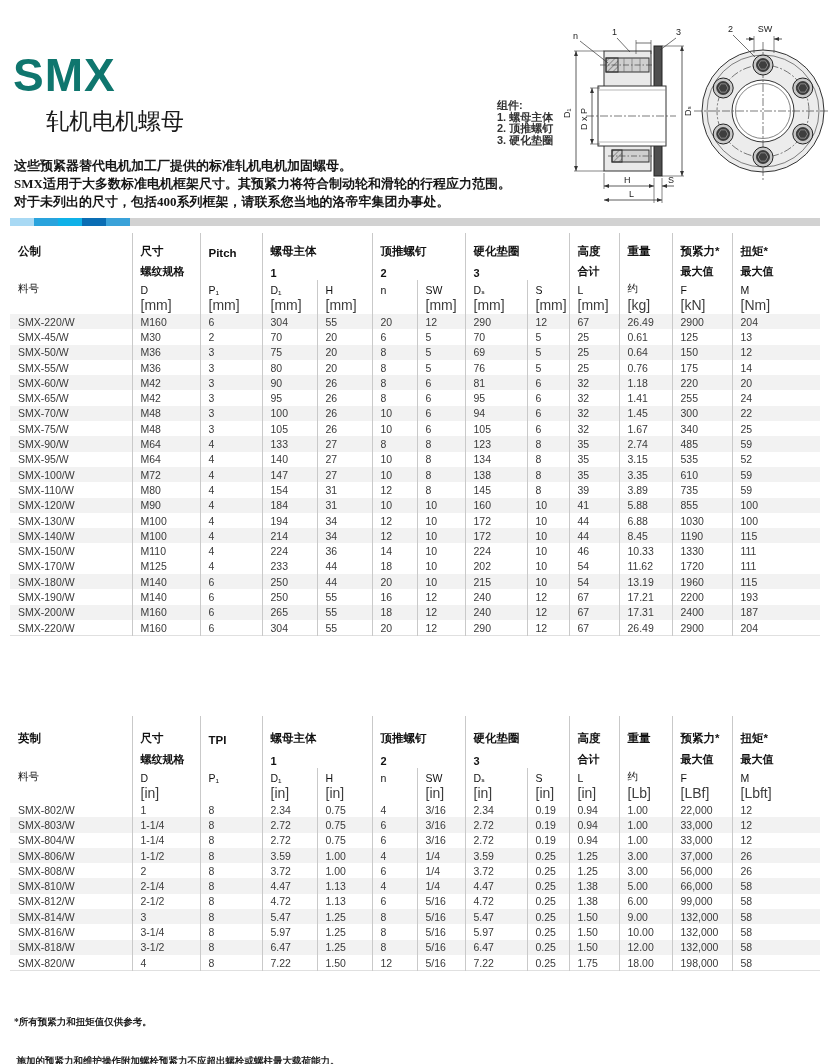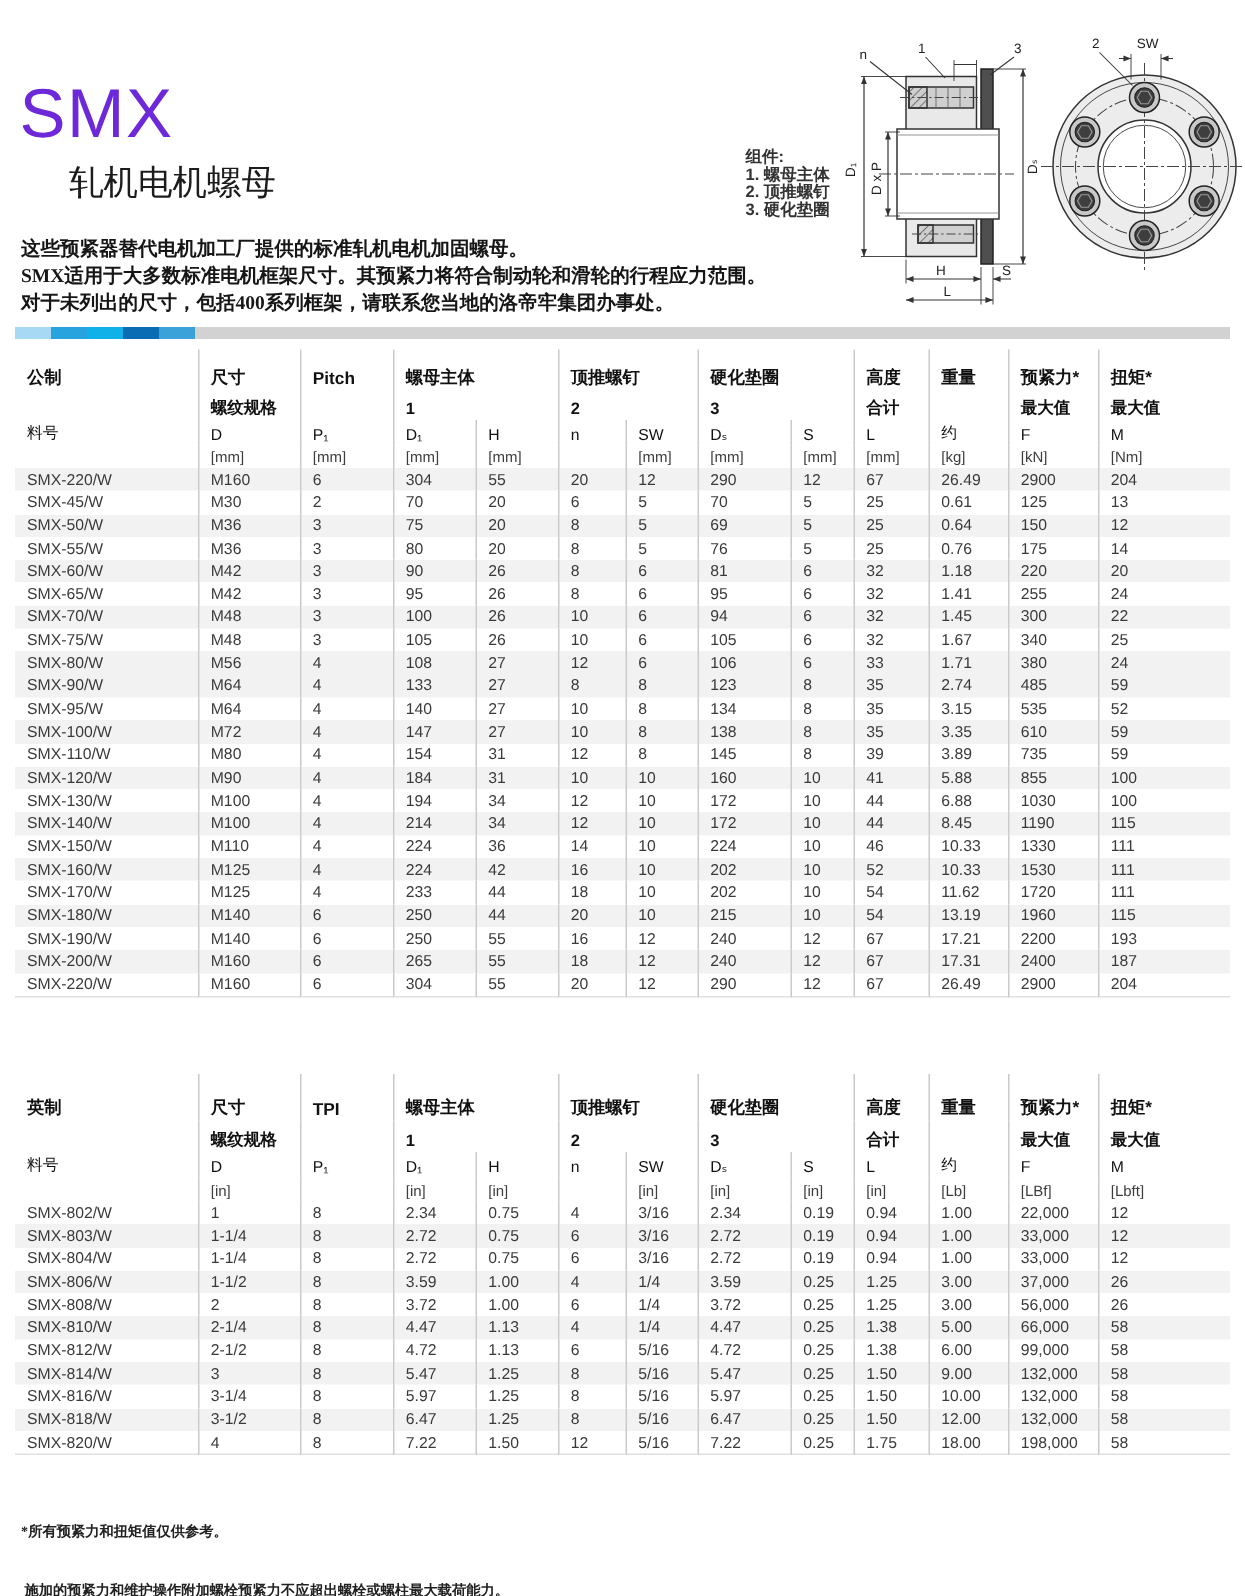--- a/index.html
+++ b/index.html
@@ -1,41 +1,41 @@
 <!DOCTYPE html>
 <html><head>
 <meta charset="utf-8">
 <style>
   html,body{margin:0;padding:0;background:#fff;}
   #page{position:relative;width:830px;height:1064px;background:#fff;overflow:hidden;
         font-family:"Liberation Sans","DejaVu Sans",sans-serif;color:#222;}
 
   
-  .title{position:absolute;left:13px;top:52px;font-size:46px;font-weight:400;letter-spacing:1px;color:#6d28d9;line-height:1;}
+  .title{position:absolute;left:13px;top:52px;font-size:46px;font-weight:700;letter-spacing:1px;color:#0f766e;line-height:1;}
   .subtitle{position:absolute;left:14px;top:106px;font-size:23px;font-weight:400;color:#1c1c1c;margin-left:32px;}
 
   
   .intro{position:absolute;left:14px;top:157px;width:560px;font-size:13px;font-weight:600;
          color:#161616;line-height:18px;font-family:"Liberation Serif","DejaVu Serif",serif;}
 
   
   .cbar{position:absolute;left:10px;top:218px;width:810px;height:8px;display:flex;}
   .cbar .seg{width:24px;height:8px;}
   .cbar .rest{flex:1;height:8px;}
 
   
   .twrap{position:absolute;left:10px;}
   .dtable{border-collapse:collapse;table-layout:fixed;width:810px;}
   .dtable th,.dtable td{text-align:left;padding:0 0 1px 8px;vertical-align:bottom;font-weight:normal;
                         overflow:hidden;white-space:nowrap;}
   .vl{border-left:1px solid #c9c9c9;}
   .hr1 th{height:26px;font-size:11.5px;font-weight:bold;color:#111;}
   .hr2 th{height:19px;font-size:11px;font-weight:bold;color:#111;}
   .hr3 th{height:16px;font-size:10.5px;font-weight:normal;color:#111;}
-  .hr4 th{height:14px;font-size:10px;color:#3d3d3d;}
+  .hr4 th{height:14px;font-size:14px;color:#3d3d3d;}
   .imp .hr1 th{height:30px;}
   .imp .hr2 th{height:20px;}
   .imp .hr3 th{height:16px;}
   .imp .hr4 th{height:15px;}
   .c{text-align:center;padding-left:0;}
   .dtable td{height:15.3px;font-size:10.5px;color:#3a3a3a;vertical-align:middle;padding-bottom:0;}
   tr.stripe td{background:#f2f2f2;}
   .dtable{border-bottom:1px solid #e0e0e0;}
 
   
@@ -367,35 +367,20 @@
             <td class="vl">10</td>
             <td class="vl">6</td>
             <td class="vl">105</td>
             <td class="vl">6</td>
             <td class="vl">32</td>
             <td class="vl">1.67</td>
             <td class="vl">340</td>
             <td class="vl">25</td>
           </tr>
           <tr class="stripe">
-            <td>SMX-80/W</td>
-            <td class="vl">M56</td>
-            <td class="vl">4</td>
-            <td class="vl">108</td>
-            <td class="vl">27</td>
-            <td class="vl">12</td>
-            <td class="vl">6</td>
-            <td class="vl">106</td>
-            <td class="vl">6</td>
-            <td class="vl">33</td>
-            <td class="vl">1.71</td>
-            <td class="vl">380</td>
-            <td class="vl">24</td>
-          </tr>
-          <tr class="stripe">
             <td>SMX-90/W</td>
             <td class="vl">M64</td>
             <td class="vl">4</td>
             <td class="vl">133</td>
             <td class="vl">27</td>
             <td class="vl">8</td>
             <td class="vl">8</td>
             <td class="vl">123</td>
             <td class="vl">8</td>
             <td class="vl">35</td>
@@ -499,35 +484,20 @@
             <td class="vl">4</td>
             <td class="vl">224</td>
             <td class="vl">36</td>
             <td class="vl">14</td>
             <td class="vl">10</td>
             <td class="vl">224</td>
             <td class="vl">10</td>
             <td class="vl">46</td>
             <td class="vl">10.33</td>
             <td class="vl">1330</td>
-            <td class="vl">111</td>
-          </tr>
-          <tr class="stripe">
-            <td>SMX-160/W</td>
-            <td class="vl">M125</td>
-            <td class="vl">4</td>
-            <td class="vl">224</td>
-            <td class="vl">42</td>
-            <td class="vl">16</td>
-            <td class="vl">10</td>
-            <td class="vl">202</td>
-            <td class="vl">10</td>
-            <td class="vl">52</td>
-            <td class="vl">10.33</td>
-            <td class="vl">1530</td>
             <td class="vl">111</td>
           </tr>
           <tr>
             <td>SMX-170/W</td>
             <td class="vl">M125</td>
             <td class="vl">4</td>
             <td class="vl">233</td>
             <td class="vl">44</td>
             <td class="vl">18</td>
             <td class="vl">10</td>

